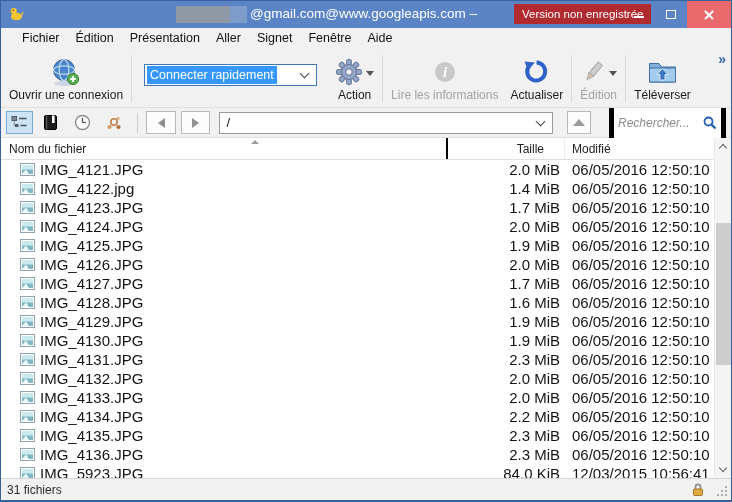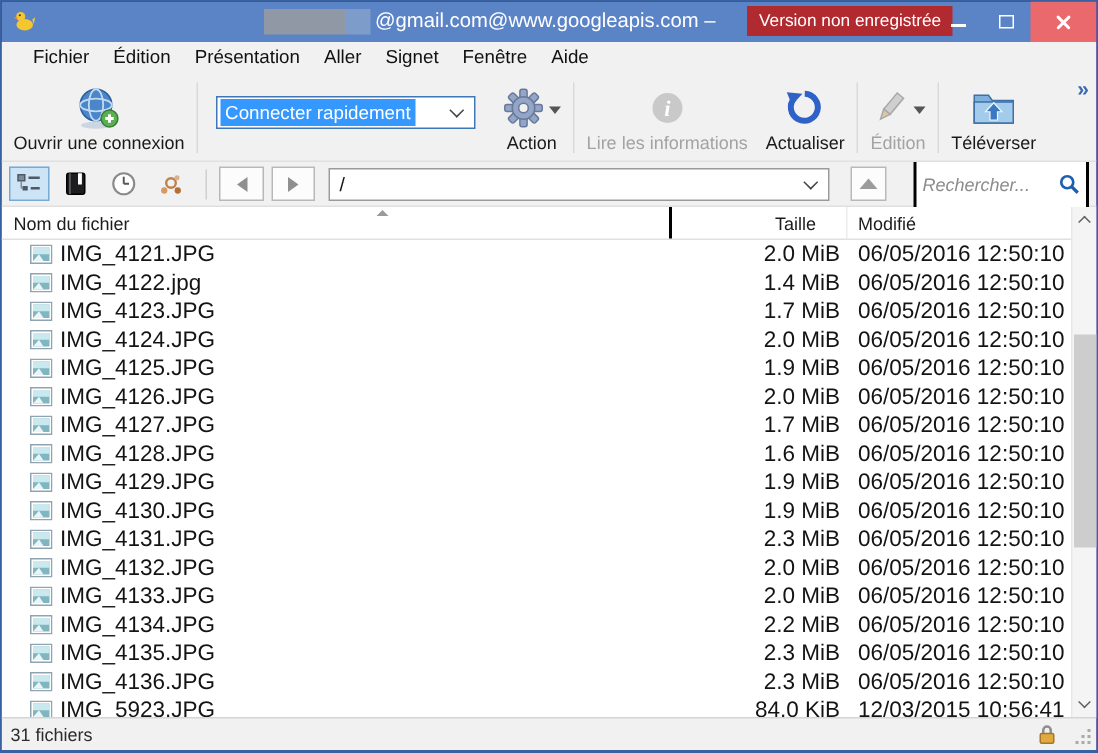--- a/index.html
+++ b/index.html
@@ -6,21 +6,21 @@
   html,body{background:#d8dee8}
   body{font-family:"Liberation Sans","DejaVu Sans",sans-serif}
   .window{position:relative;width:732px;height:502px;border:1px solid #39619f;border-bottom-width:2px;background:#4c1d95;overflow:hidden}
 
   
   .titlebar{position:relative;height:27px;background:#5b84c7}
   .duck{position:absolute;left:8px;top:5px}
   .redact{position:absolute;left:175px;top:5px;width:54px;height:17px;background:#8f98a4}
   .redact2{position:absolute;left:229px;top:5px;width:17px;height:17px;background:#7e9cca}
   .title-text{position:absolute;left:249px;top:5px;font-size:13.5px;color:#fff;white-space:nowrap}
-  .badge{position:absolute;left:497px;top:3px;height:20px;line-height:20px;padding:0 8px;background:#b02a2f;color:#fff;font-size:11.5px;white-space:nowrap}
+  .badge{position:absolute;left:513px;top:3px;height:20px;line-height:20px;padding:0 8px;background:#b02a2f;color:#fff;font-size:11.5px;white-space:nowrap}
   .controls{position:absolute;right:0;top:0;height:27px;display:flex}
   .ctrl{width:32px;height:100%;display:flex;align-items:center;justify-content:center}
   .ctrl.close{width:44px;background:#e9696c}
   .glyph-min{width:10px;height:2px;background:#fff;margin-top:5px}
   .glyph-max{width:10px;height:9px;border:1px solid #fff}
   .xwrap{position:relative;width:12px;height:12px}
   .xbar{position:absolute;left:0;top:5px;width:12px;height:1.8px;background:#fff;border-radius:1px}
   .xbar.a{transform:rotate(45deg)}
   .xbar.b{transform:rotate(-45deg)}
 
@@ -45,21 +45,21 @@
   .navbar{height:30px;display:flex;align-items:center;padding:0 5px;background:#f1f1f1;border-bottom:1px solid #e0e0e0;gap:5px}
   .toggle{width:28px;height:23px;display:flex;align-items:center;justify-content:center;border:1px solid transparent}
   .toggle.selected{background:#cde3f6;border-color:#78aad6}
   .nsep{width:1px;height:20px;background:#cfcfcf;margin:0 4px}
   .navbtn{width:31px;height:23px;border:1px solid #b8b8b8;background:#fcfcfc;display:flex;align-items:center;justify-content:center}
   .tri-left{width:0;height:0;border-top:5px solid transparent;border-bottom:5px solid transparent;border-right:7px solid #8f8f8f}
   .tri-right{width:0;height:0;border-top:5px solid transparent;border-bottom:5px solid transparent;border-left:7px solid #8f8f8f}
   .tri-up{width:0;height:0;border-left:6px solid transparent;border-right:6px solid transparent;border-bottom:7px solid #9b9b9b}
   .pathbox{width:352px;height:22px;border:1px solid #9a9a9a;background:#fff;display:flex;align-items:center;padding-left:6px;font-size:13px;color:#111;margin-left:4px}
   .upbtn{width:25px;height:23px;margin-left:9px}
-  .searchbox{margin-left:13px;width:117px;height:40px;border:2px solid #000000;background:#fff;display:flex;align-items:center;padding:0 4px}
+  .searchbox{margin-left:13px;width:117px;height:40px;border:5px solid #000000;background:#fff;display:flex;align-items:center;padding:0 4px}
   .searchbox input{flex:1;min-width:0;border:none;outline:none;font-size:12px;color:#333;background:transparent}
   .searchbox input::placeholder{font-style:italic;color:#8c8c8c}
 
   
   .content{position:relative;height:340px;background:#fff}
   .thead{height:22px;margin-right:17px;display:flex;align-items:stretch;border-bottom:1px solid #e0e0e0;position:relative}
   .th{font-size:12px;color:#1c1c1c;display:flex;align-items:center;white-space:nowrap}
   .th-name{flex:1;padding-left:8px;border-right:2px solid #000000}
   .th-size{width:117px;justify-content:flex-end;padding-right:20px;border-right:1px solid #ececec}
   .th-mod{width:149px;padding-left:7px}

